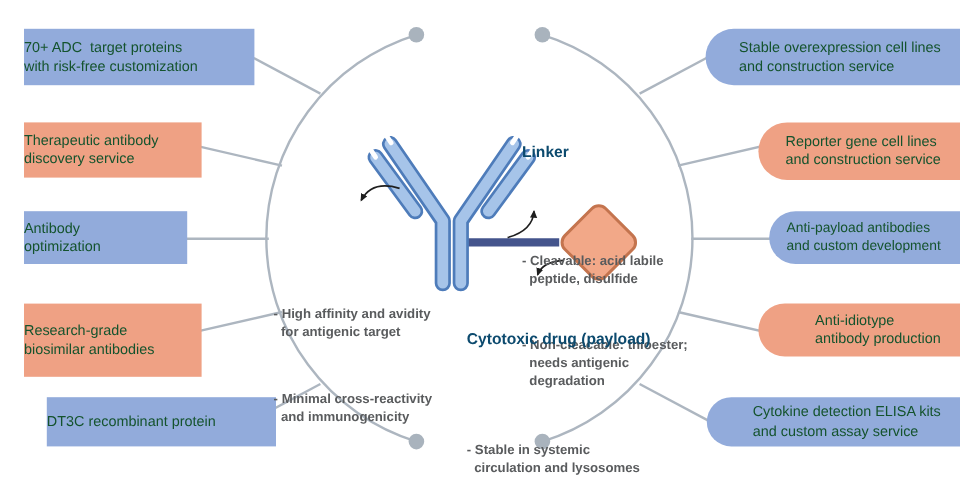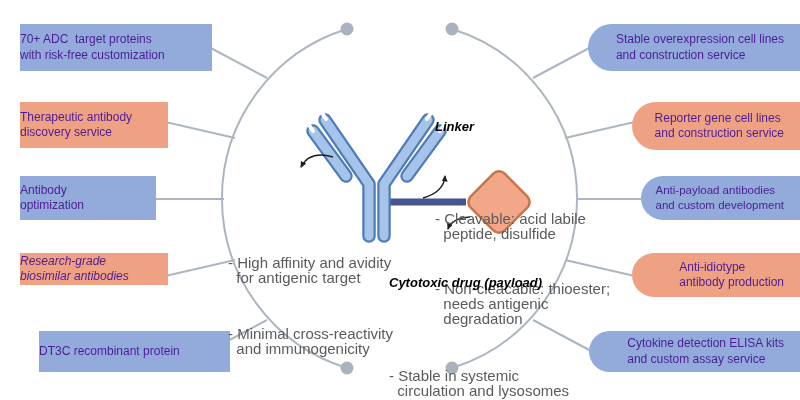--- a/index.html
+++ b/index.html
@@ -1,43 +1,43 @@
 <!DOCTYPE html>
 <html><head>
 <meta charset="utf-8">
 <style>
   html,body{margin:0;padding:0;background:#fff;}
   .stage{position:relative;width:800px;height:400px;background:#ffffff;
          font-family:"Liberation Sans",sans-serif;overflow:hidden;}
   .art{position:absolute;left:0;top:0;}
 
   
-  .box{position:absolute;display:flex;align-items:center;color:#4c1d95;
+  .box{position:absolute;display:flex;align-items:center;color:#14532d;
        font-size:12px;line-height:15.5px;white-space:pre;}
   .box.blue{background:#92abdb;}
   .box.orange{background:#efa184;}
   .box.right{border-radius:24px 10px 10px 24px;justify-content:flex-end;
              text-align:left;padding-right:31px;padding-left:4px;}
   .box.tight{font-size:11.5px;}
 
   .l1{left:20px;top:24px;width:192px;height:47px;}
   .l2{left:20px;top:102px;width:148px;height:46px;}
   .l3{left:20px;top:176px;width:136px;height:44px;}
-  .l4{left:20px;top:253px;width:148px;height:32px;font-style:italic;}
+  .l4{left:20px;top:253px;width:148px;height:61px;}
   .l5{left:20px;top:331px;width:191px;height:41px;margin-left:19px;}
   .r1{left:588px;top:24px;width:192px;height:47px;}
   .r2{left:632px;top:102px;width:148px;height:48px;}
   .r3{left:641px;top:176px;width:139px;height:44px;}
   .r4{left:632px;top:253px;width:148px;height:44px;}
   .r5{left:589px;top:331px;width:191px;height:41px;}
 
   
   .group{position:absolute;white-space:pre;}
-  .gtitle{font-size:13px;font-weight:bold;color:#000000;line-height:16px;font-style:italic;}
-  .bullet{font-size:15px;line-height:15px;color:#595b5d;}
+  .gtitle{font-size:13px;font-weight:bold;color:#0c4a6e;line-height:16px;}
+  .bullet{font-size:11px;line-height:15px;color:#595b5d;font-weight:bold;}
   .mono{left:228px;top:177px;}
   .mono .bullets{margin-top:6px;}
   .mono .bullet + .bullet{margin-top:5px;}
   .linker{left:435px;top:83px;}
   .linker .bullets{margin-top:4px;}
   .linker .bullet + .bullet{margin-top:4px;}
   .payload{left:389px;top:239px;}
   .payload .bullets{margin-top:5px;}
 </style>
 </head>

